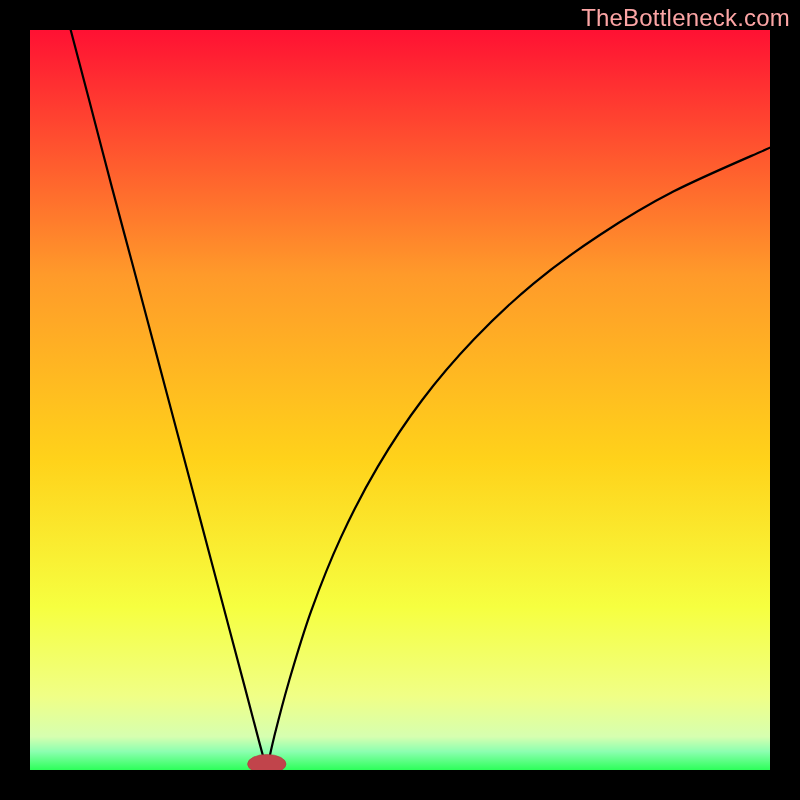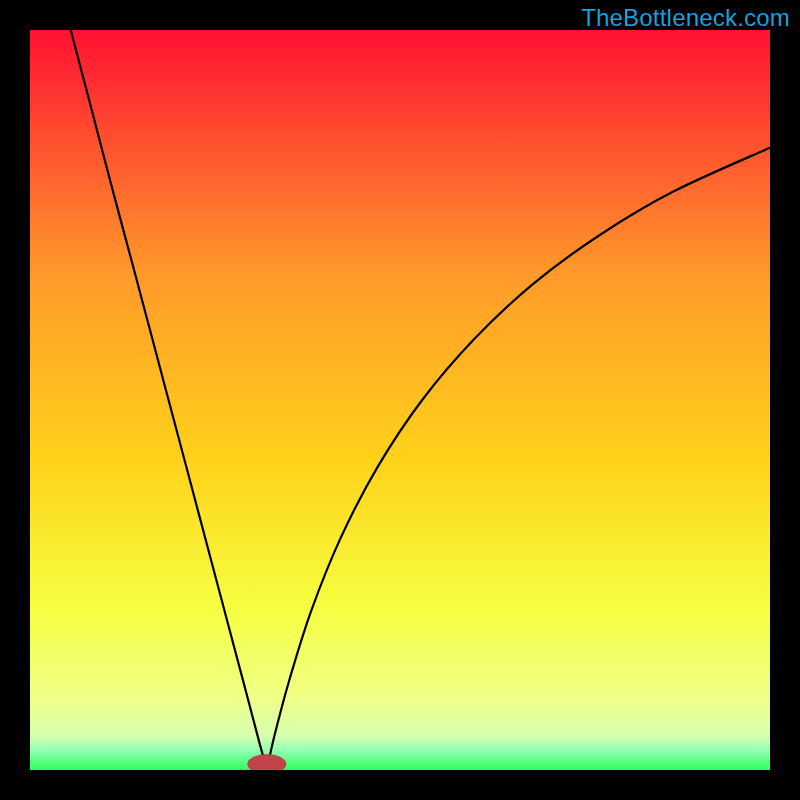--- a/index.html
+++ b/index.html
@@ -23,21 +23,21 @@
     position: absolute;
     left: 0;
     top: 0;
     width: 740px;
     height: 740px;
   }
   .watermark {
     position: absolute;
     top: 4px;
     right: 10px;
-    color: #0ea5e9;
+    color: #fca5a5;
     font-size: 24px;
     font-weight: 500;
     letter-spacing: 0.2px;
     user-select: none;
   }
   svg { display: block; }
 </style>
 </head>
 <body>
 

